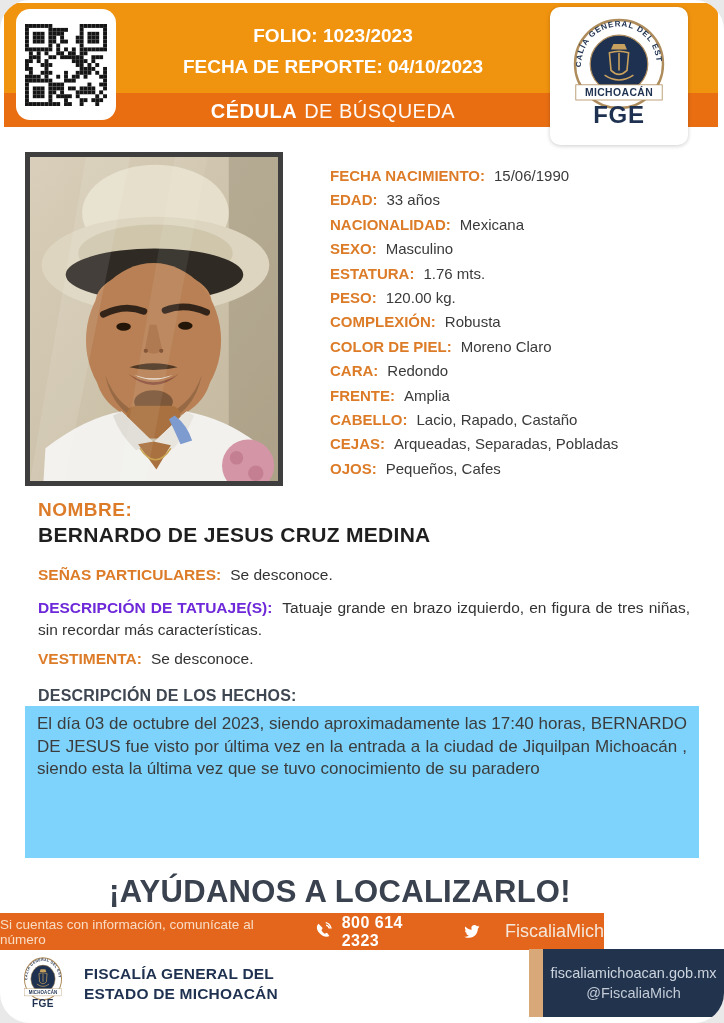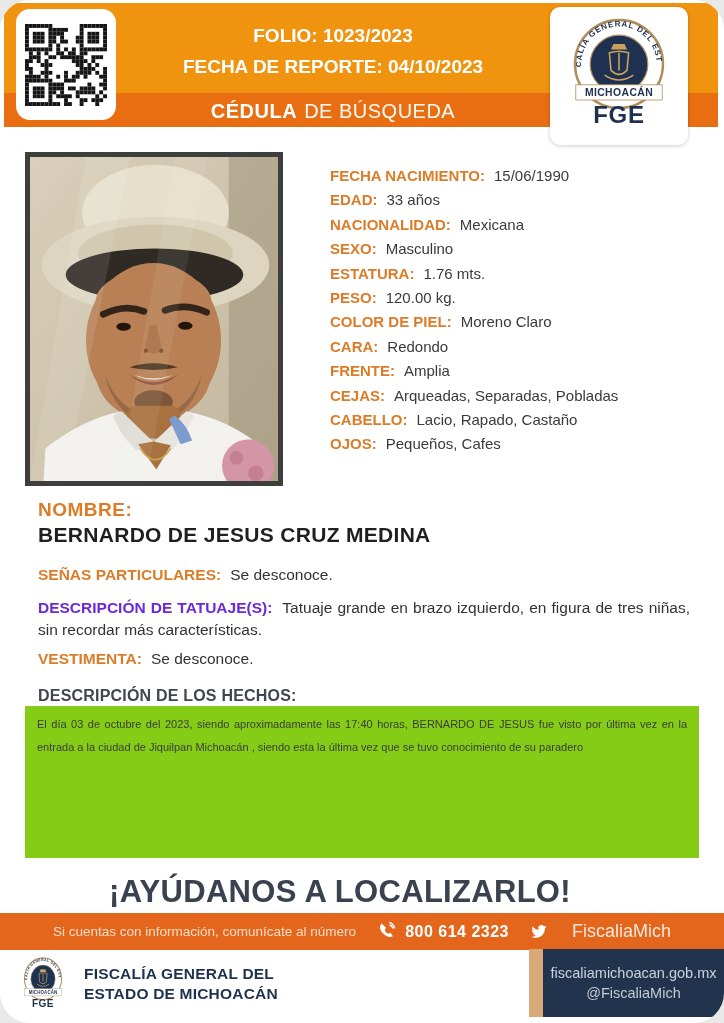--- a/index.html
+++ b/index.html
@@ -40,28 +40,28 @@
                 color:#1F1F1F;letter-spacing:.3px;}
   .inline-sec{position:absolute;left:38px;font-size:15.5px;color:#333;}
   .inline-sec .slabel{color:#DD7C28;font-weight:bold;margin-right:9px;}
   .senas{top:566px;}
   .vestimenta{top:650px;}
   .tatuaje{position:absolute;left:38px;top:597px;width:652px;font-size:15.5px;
            line-height:21.5px;text-align:justify;color:#333;}
   .tatuaje .slabel{color:#6d28d9;font-weight:bold;margin-right:10px;}
   .hechos-label{position:absolute;left:38px;top:687px;font-size:16px;font-weight:bold;
                 color:#3E4751;letter-spacing:.2px;}
-  .hechos-box{position:absolute;left:25px;top:706px;width:674px;height:152px;background:#84cc16;
-              box-sizing:border-box;padding:7px 12px;font-size:11px;line-height:22.5px;
+  .hechos-box{position:absolute;left:25px;top:706px;width:674px;height:152px;background:#7dd3fc;
+              box-sizing:border-box;padding:7px 12px;font-size:17px;line-height:22.5px;
               color:#3C3C3C;text-align:justify;}
 
   
   .headline{position:absolute;left:0;top:874px;width:680px;text-align:center;font-size:31px;
             font-weight:bold;color:#39424E;letter-spacing:.3px;}
-  .contact-bar{position:absolute;left:0;top:913px;width:724px;height:37px;background:#E4661C;
+  .contact-bar{position:absolute;left:0;top:913px;width:604px;height:37px;background:#E4661C;
                display:flex;align-items:center;justify-content:center;gap:20px;}
   .info-text{font-size:13.5px;color:#F8DCC4;}
   .phone-group{display:flex;align-items:center;gap:8px;color:#fff;font-weight:bold;
                font-size:16px;letter-spacing:.5px;}
   .tw-group{display:flex;align-items:center;gap:24px;color:#F4E7DA;font-size:18px;}
 
   
   .footer-seal{position:absolute;left:16px;top:956px;}
   .footer-org{position:absolute;left:84px;top:964px;font-size:15.5px;font-weight:bold;
               color:#1E3150;line-height:19.5px;letter-spacing:.2px;}
@@ -435,38 +435,42 @@
       </div>
     <div class="frow">
         <span class="flabel">ESTATURA:</span>
         <span class="fvalue">1.76 mts.</span>
       </div>
     <div class="frow">
         <span class="flabel">PESO:</span>
         <span class="fvalue">120.00 kg.</span>
       </div>
     <div class="frow">
+        <span class="flabel">COMPLEXIÓN:</span>
+        <span class="fvalue">Robusta</span>
+      </div>
+    <div class="frow">
         <span class="flabel">COLOR DE PIEL:</span>
         <span class="fvalue">Moreno Claro</span>
       </div>
     <div class="frow">
         <span class="flabel">CARA:</span>
         <span class="fvalue">Redondo</span>
       </div>
     <div class="frow">
         <span class="flabel">FRENTE:</span>
         <span class="fvalue">Amplia</span>
       </div>
     <div class="frow">
+        <span class="flabel">CABELLO:</span>
+        <span class="fvalue">Lacio, Rapado, Castaño</span>
+      </div>
+    <div class="frow">
         <span class="flabel">CEJAS:</span>
         <span class="fvalue">Arqueadas, Separadas, Pobladas</span>
-      </div>
-    <div class="frow">
-        <span class="flabel">CABELLO:</span>
-        <span class="fvalue">Lacio, Rapado, Castaño</span>
       </div>
     <div class="frow">
         <span class="flabel">OJOS:</span>
         <span class="fvalue">Pequeños, Cafes</span>
       </div>
   </div>
 
   <div class="nombre-label">NOMBRE:</div>
   <div class="nombre-value">BERNARDO DE JESUS CRUZ MEDINA</div>
 

